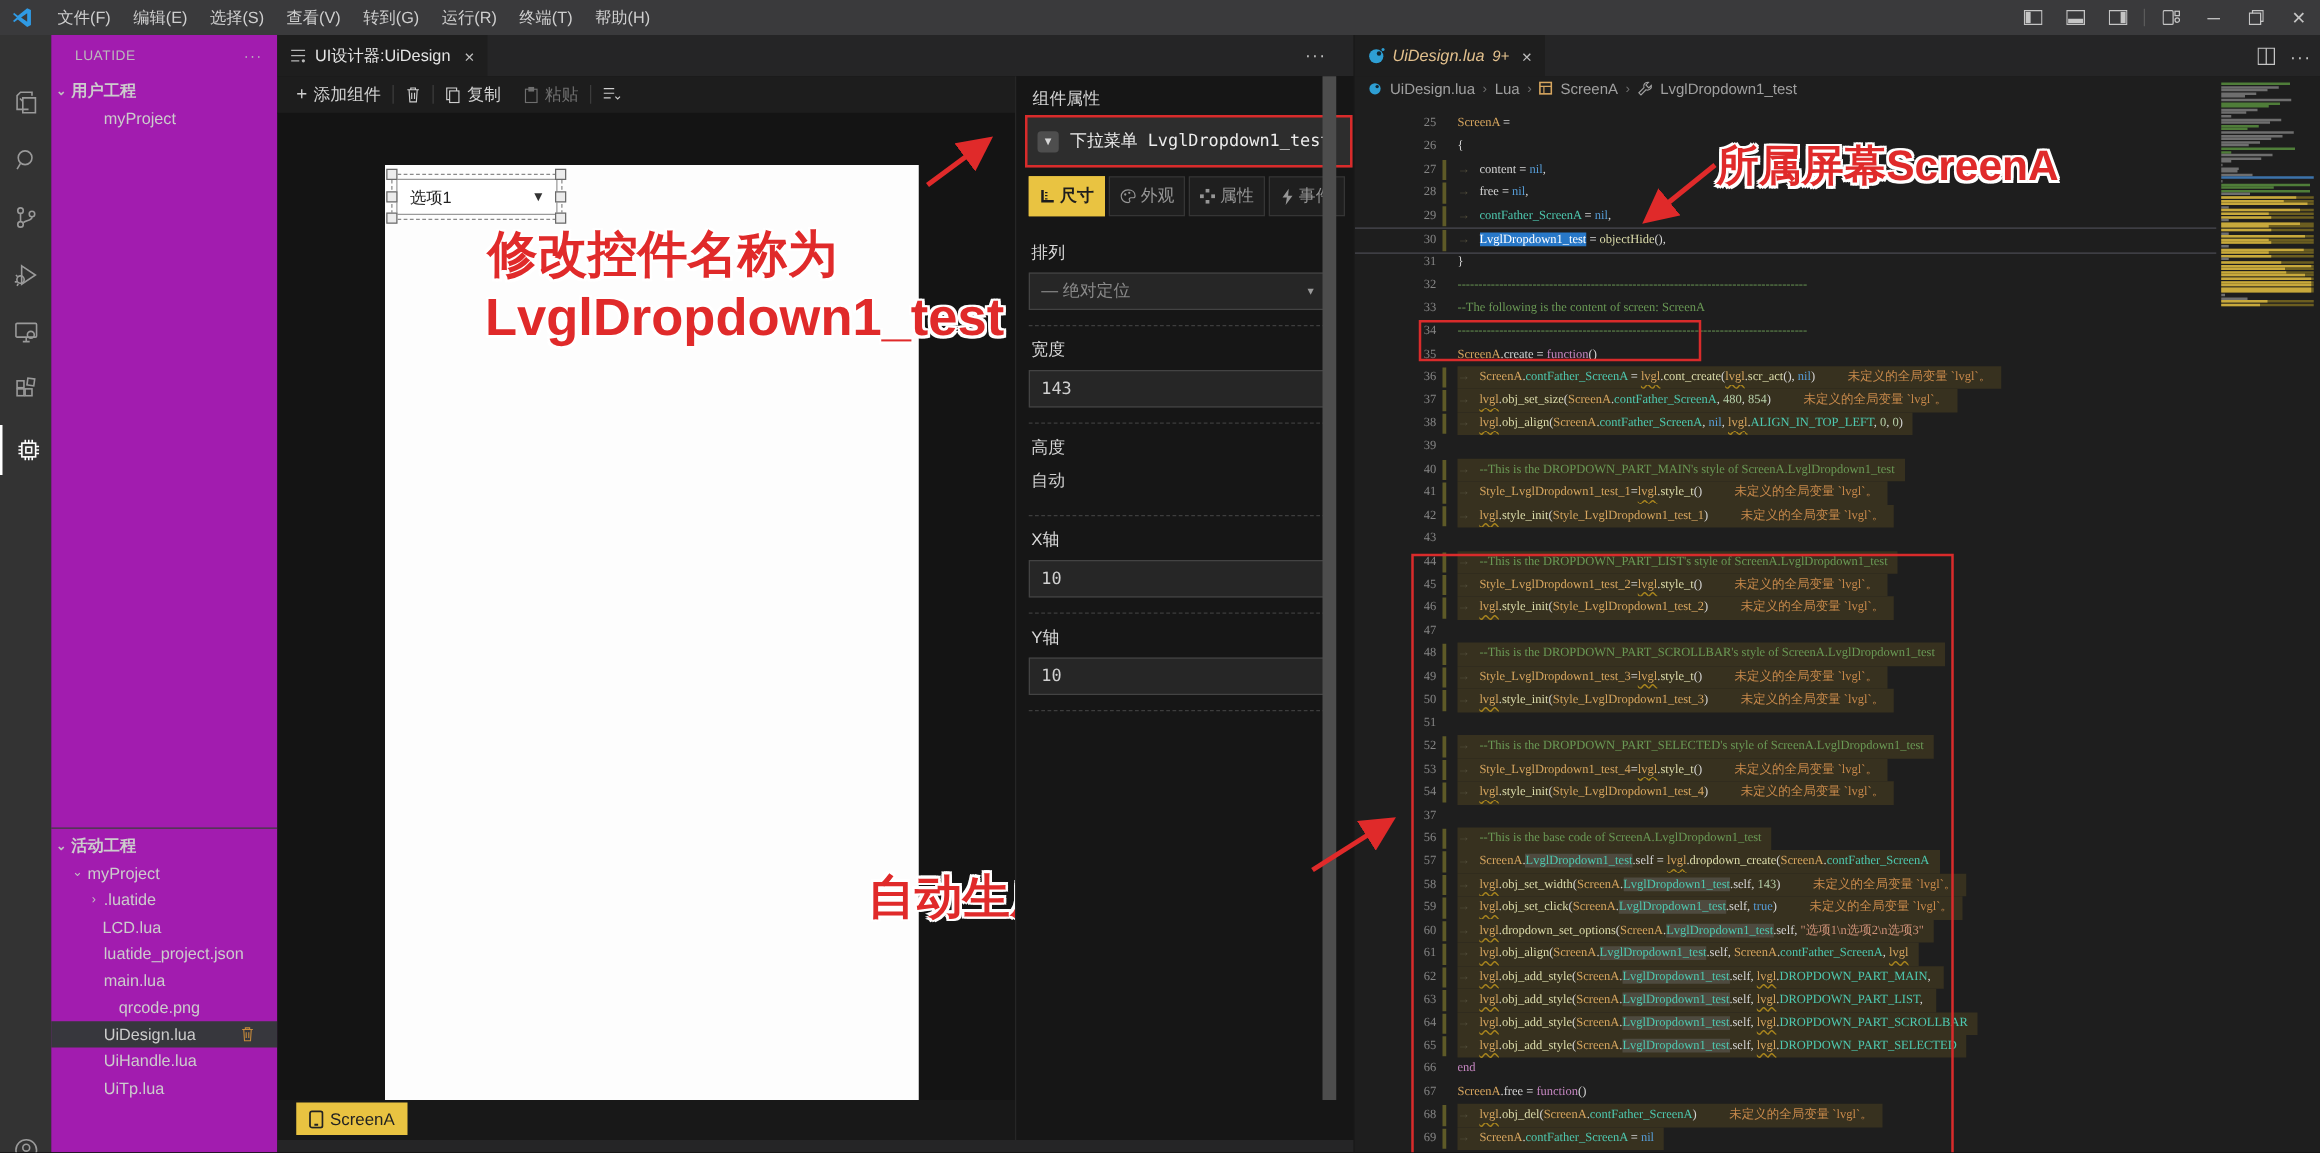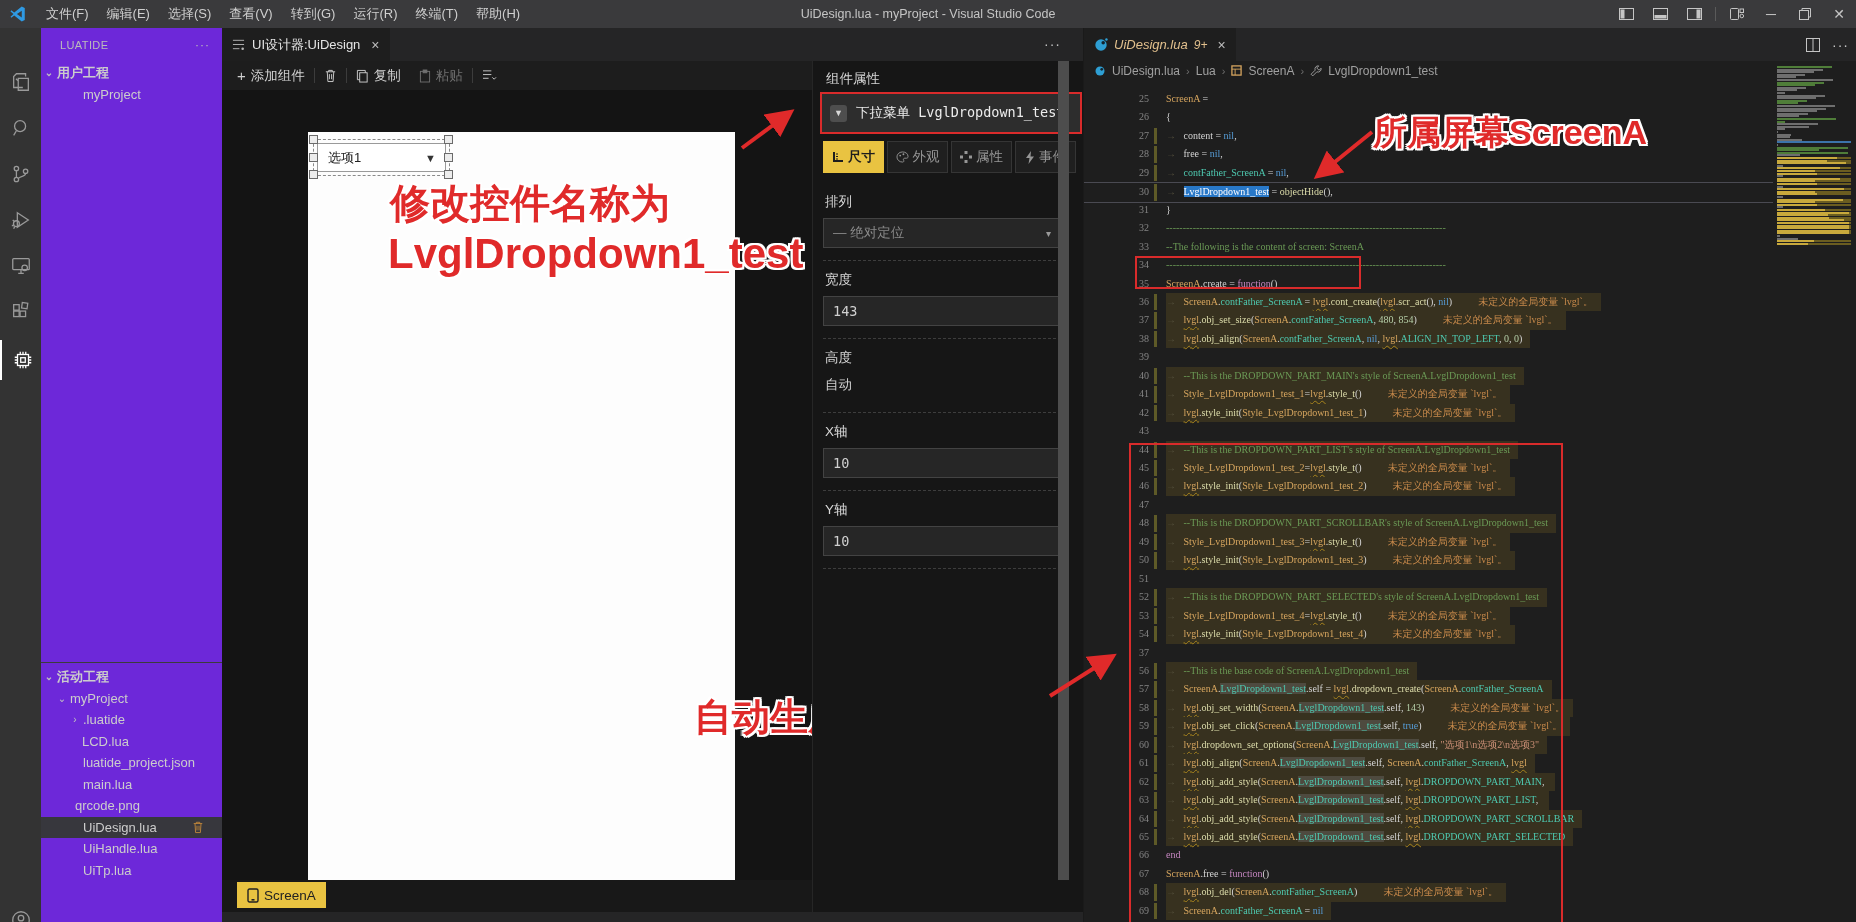--- a/index.html
+++ b/index.html
@@ -14,21 +14,21 @@
   #win-controls{position:absolute;right:0;top:0;height:28px;display:flex;align-items:center;}
   .wc{width:34px;height:28px;display:flex;align-items:center;justify-content:center;color:#c5c5c5;font-size:14px;}
   .lay-sep{width:1px;height:14px;background:#5a5a5a;margin:0 4px;}
   
   #activitybar{left:0;top:28px;width:41px;height:894px;background:#333333;}
   .act-icon{position:absolute;left:0;width:41px;height:40px;display:flex;align-items:center;justify-content:center;}
   .act-icon svg{stroke:#9a9a9a;fill:none;stroke-width:1.4;}
   .act-icon.active svg{stroke:#fff;}
   .act-icon.active{border-left:2px solid #fff;}
   
-  #sidebar{left:41px;top:28px;width:181px;height:894px;background:#6d28d9;}
+  #sidebar{left:41px;top:28px;width:181px;height:894px;background:#a21caf;}
   #sidebar-header{height:34px;display:flex;align-items:center;justify-content:space-between;padding:0 12px 0 19px;}
   #sidebar-title{font-size:11px;letter-spacing:.4px;color:#bbbbbb;}
   .tree-row{height:21.5px;display:flex;align-items:center;font-size:13px;color:#cccccc;white-space:nowrap;position:relative;}
   .tree-row.selected{background:#37373d;}
   .chev{width:16px;text-align:center;color:#c0c0c0;font-size:10px;flex:0 0 16px;}
   .sec-head{font-weight:bold;}
   .trash-mini{position:absolute;right:18px;top:3px;}
   #sec2{position:absolute;left:0;top:634px;width:181px;border-top:1px solid #3c3c3c;padding-top:3px;}
   
   #designer{left:222px;top:28px;width:861px;height:894px;background:#151515;}
@@ -110,21 +110,20 @@
     <div id="menubar" style="display: flex;">
         <span class="menu-item">文件(F)</span>
         <span class="menu-item">编辑(E)</span>
         <span class="menu-item">选择(S)</span>
         <span class="menu-item">查看(V)</span>
         <span class="menu-item">转到(G)</span>
         <span class="menu-item">运行(R)</span>
         <span class="menu-item">终端(T)</span>
         <span class="menu-item">帮助(H)</span>
       </div>
-    <div id="win-title">UiDesign.lua - myProject - Visual Studio Code</div>
     <div id="win-controls">
       <span class="wc">
           <svg width="15" height="12" viewBox="0 0 15 12">
             <rect x="0.5" y="0.5" width="14" height="11" fill="none" stroke="#c5c5c5"></rect>
             <rect x="1.5" y="1.5" width="4" height="9" fill="#c5c5c5"></rect>
           </svg>
         </span>
       <span class="wc">
           <svg width="15" height="12" viewBox="0 0 15 12">
             <rect x="0.5" y="0.5" width="14" height="11" fill="none" stroke="#c5c5c5"></rect>
@@ -248,21 +247,21 @@
           <span>LCD.lua</span>
         </div>
         <div class="tree-row" style="padding-left: 26px;">
           <span class="chev"></span>
           <span>luatide_project.json</span>
         </div>
         <div class="tree-row" style="padding-left: 26px;">
           <span class="chev"></span>
           <span>main.lua</span>
         </div>
-        <div class="tree-row" style="padding-left: 18px;">
+        <div class="tree-row" style="padding-left: 38px;">
           <span class="chev"></span>
           <span>qrcode.png</span>
         </div>
         <div class="tree-row selected" style="padding-left: 26px;">
           <span class="chev"></span>
           <span>UiDesign.lua</span>
           <span class="trash-mini"><svg width="12" height="14" viewBox="0 0 14 16" stroke="#c88b3a" fill="none">
               <path d="M2 4 H12 M5 4 V2.5 H9 V4 M3.5 4 L4.2 14.5 H9.8 L10.5 4 M5.8 6.5 V12 M8.2 6.5 V12"></path>
             </svg></span>
         </div>

